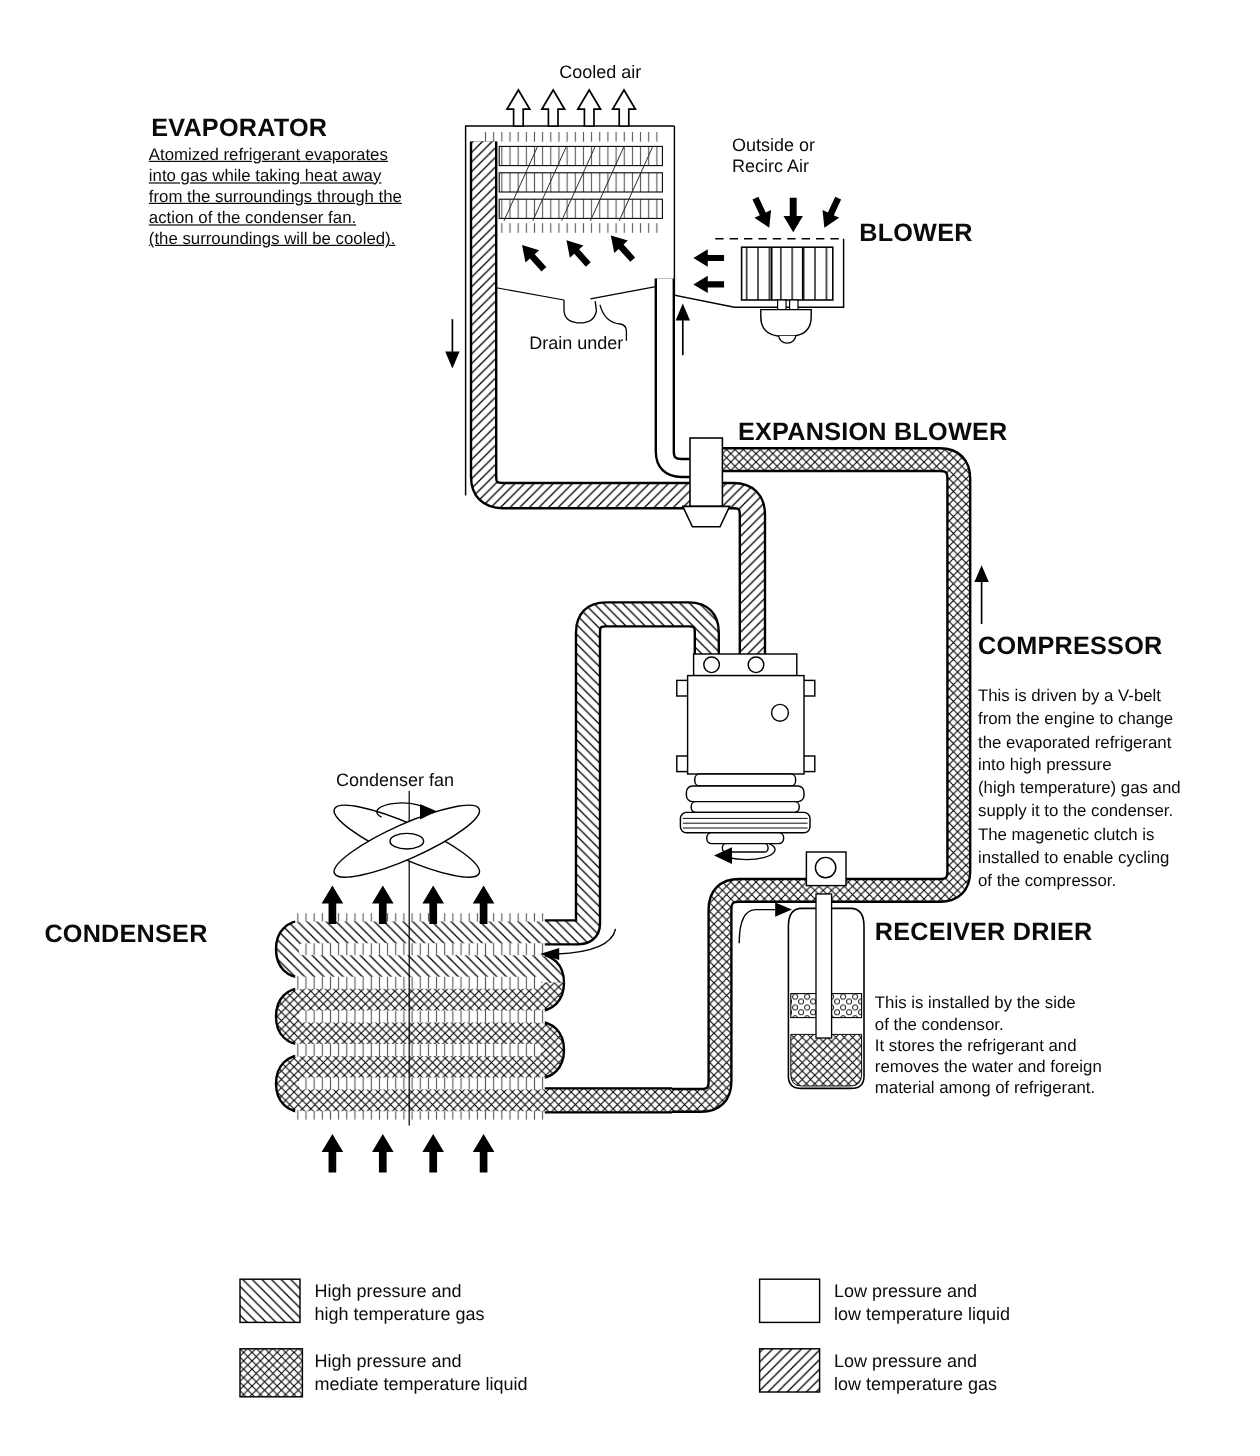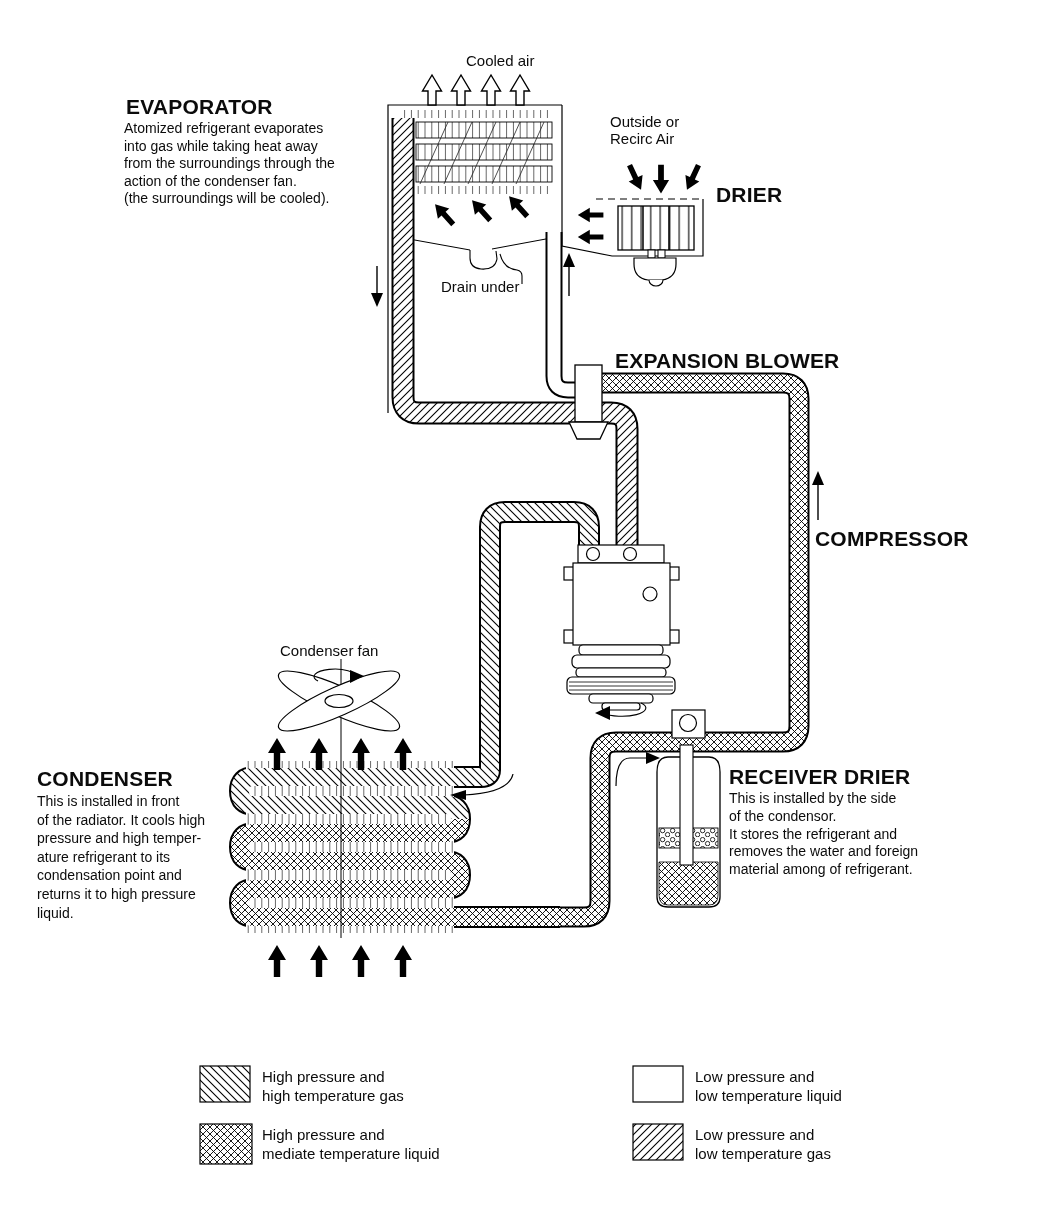--- a/index.html
+++ b/index.html
@@ -4,21 +4,21 @@
 <style>
   html,body{margin:0;padding:0;background:#ffffff;}
   .stage{position:relative;width:1050px;height:1213px;background:#fff;overflow:hidden;
          font-family:"Liberation Sans",sans-serif;color:#000;}
   .stage svg{position:absolute;left:0;top:0;}
   .lbl{position:absolute;white-space:pre-line;color:#0b0b0b;font-size:14px;line-height:17.6px;}
   .ttl{font-weight:bold;font-size:21px;line-height:19px;letter-spacing:.2px;white-space:pre;}
   .tag{font-size:15px;line-height:17px;white-space:pre-line;}
   .lh19{line-height:19.3px;}
   .lh186{line-height:18.6px;}
-  .lh178{line-height:17.8px;}
+  .lh178{line-height:17.8px;margin-top:37px;}
   .lh185{line-height:18.5px;}
   .ctr{}
 </style>
 </head>
 <body>
 
 <div class="stage">
 
 <svg width="1050" height="1213" viewBox="0 0 1050 1213">
   <defs>
@@ -214,47 +214,49 @@
     <rect x="200" y="1066" width="50" height="36" fill="url(#patB)"></rect>
     <rect x="200" y="1124" width="52" height="40" fill="url(#patX)"></rect>
     <rect x="633" y="1066" width="50" height="36" fill="#fff"></rect>
     <rect x="633" y="1124" width="50" height="36" fill="url(#patF)"></rect>
   </g>
 </svg>
 
 <div class="lbl tag" style="left:438px;top:52px;margin-left:28px;">Cooled air</div>
 
 <div class="lbl ttl" style="left:126px;top:97px;">EVAPORATOR</div>
-<div class="lbl" style="left:124px;top:120px;width:268px;">Atomized refrigerant evaporates
+<div class="lbl" style="left:124px;top:120px;width:268px;text-decoration:underline;">Atomized refrigerant evaporates
 into gas while taking heat away
 from the surroundings through the
 action of the condenser fan.
 (the surroundings will be cooled).</div>
 
 <div class="lbl tag ctr" style="left:610px;top:113px;width:105px;">Outside or
 Recirc Air</div>
 
-<div class="lbl ttl" style="left:716px;top:185px;">DRIER</div>
+<div class="lbl ttl" style="left:716px;top:185px;">BLOWER</div>
 
 <div class="lbl tag" style="left:441px;top:278px;">Drain under</div>
 
 <div class="lbl ttl" style="left:615px;top:351px;">EXPANSION BLOWER</div>
 
 <div class="lbl ttl" style="left:815px;top:529px;">COMPRESSOR</div>
+<div class="lbl lh19" style="left:815px;top:570px;width:220px;">This is driven by a V-belt
+from the engine to change
+the evaporated refrigerant
+into high pressure
+(high temperature) gas and
+supply it to the condenser.
+The magenetic clutch is
+installed to enable cycling
+of the compressor.</div>
 
 <div class="lbl tag" style="left:280px;top:642px;">Condenser fan</div>
 
 <div class="lbl ttl" style="left:37px;top:769px;">CONDENSER</div>
-<div class="lbl lh186" style="left:37px;top:792px;width:218px;">This is installed in front
-of the radiator. It cools high
-pressure and high temper-
-ature refrigerant to its
-condensation point and
-returns it to high pressure
-liquid.</div>
 
 <div class="lbl ttl" style="left:729px;top:767px;">RECEIVER DRIER</div>
 <div class="lbl lh178" style="left:729px;top:790px;width:245px;">This is installed by the side
 of the condensor.
 It stores the refrigerant and
 removes the water and foreign
 material among of refrigerant.</div>
 
 <div class="lbl tag lh185" style="left:262px;top:1068px;">High pressure and
 high temperature gas</div>

